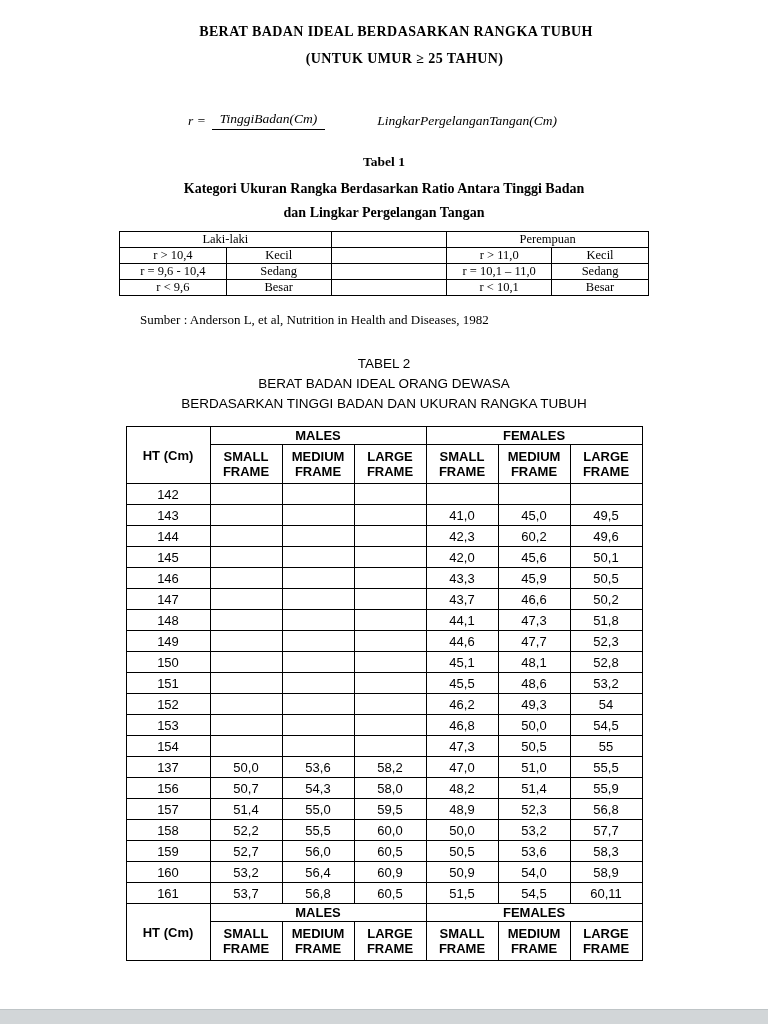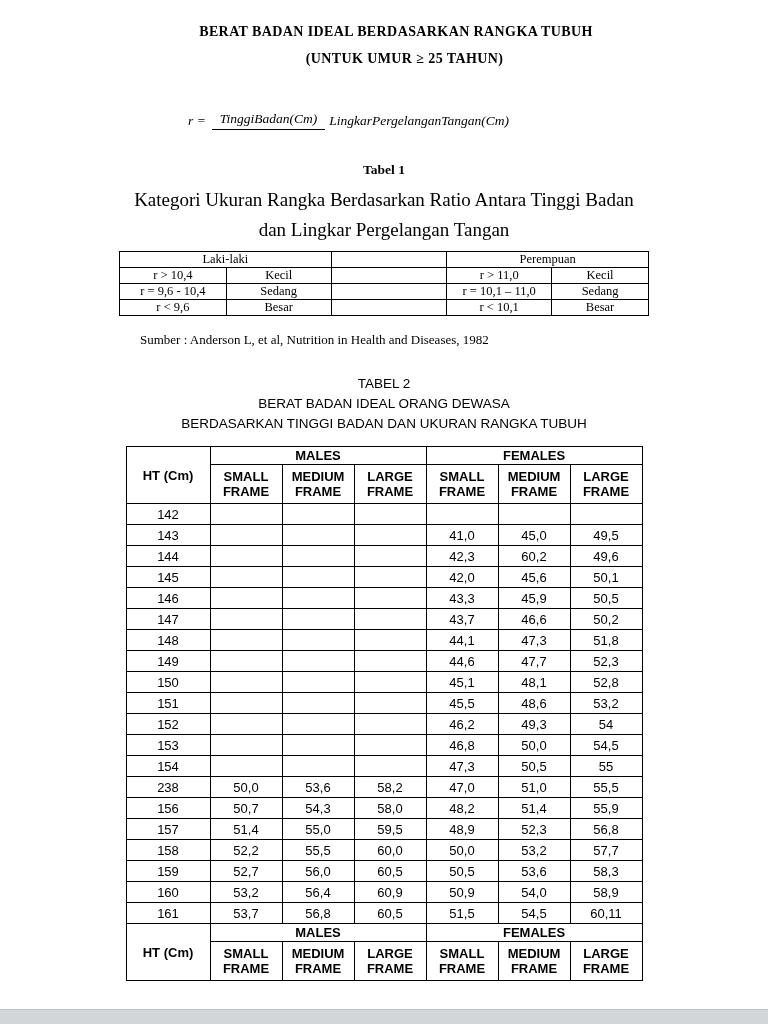--- a/index.html
+++ b/index.html
@@ -46,33 +46,34 @@
     display: inline-flex;
     flex-direction: row;
     text-align: center;
   }
   .frac .num {
     border-bottom: 1px solid #000;
     padding: 0 8px 2px 8px;
   }
   .frac .den {
     padding: 2px 4px 0 4px;
+    margin-left: 48px;
   }
   
   .t1-caption {
-    margin-top: 32px;
+    margin-top: 24px;
     text-align: center;
     font-weight: bold;
     font-size: 13.5px;
   }
   .t1-sub {
     margin-top: 11px;
     text-align: center;
-    font-weight: normal;
-    font-size: 19px;
+    font-weight: bold;
+    font-size: 14px;
   }
   table.table1 {
     border-collapse: collapse;
     margin: 10px auto 0 auto;
     width: 530px;
     font-size: 12.5px;
   }
   table.table1 th, table.table1 td {
     border: 1px solid #000;
     text-align: center;
@@ -339,21 +340,21 @@
         <tr>
           <td>154</td>
           <td></td>
           <td></td>
           <td></td>
           <td>47,3</td>
           <td>50,5</td>
           <td>55</td>
         </tr>
         <tr>
-          <td>238</td>
+          <td>137</td>
           <td>50,0</td>
           <td>53,6</td>
           <td>58,2</td>
           <td>47,0</td>
           <td>51,0</td>
           <td>55,5</td>
         </tr>
         <tr>
           <td>156</td>
           <td>50,7</td>

